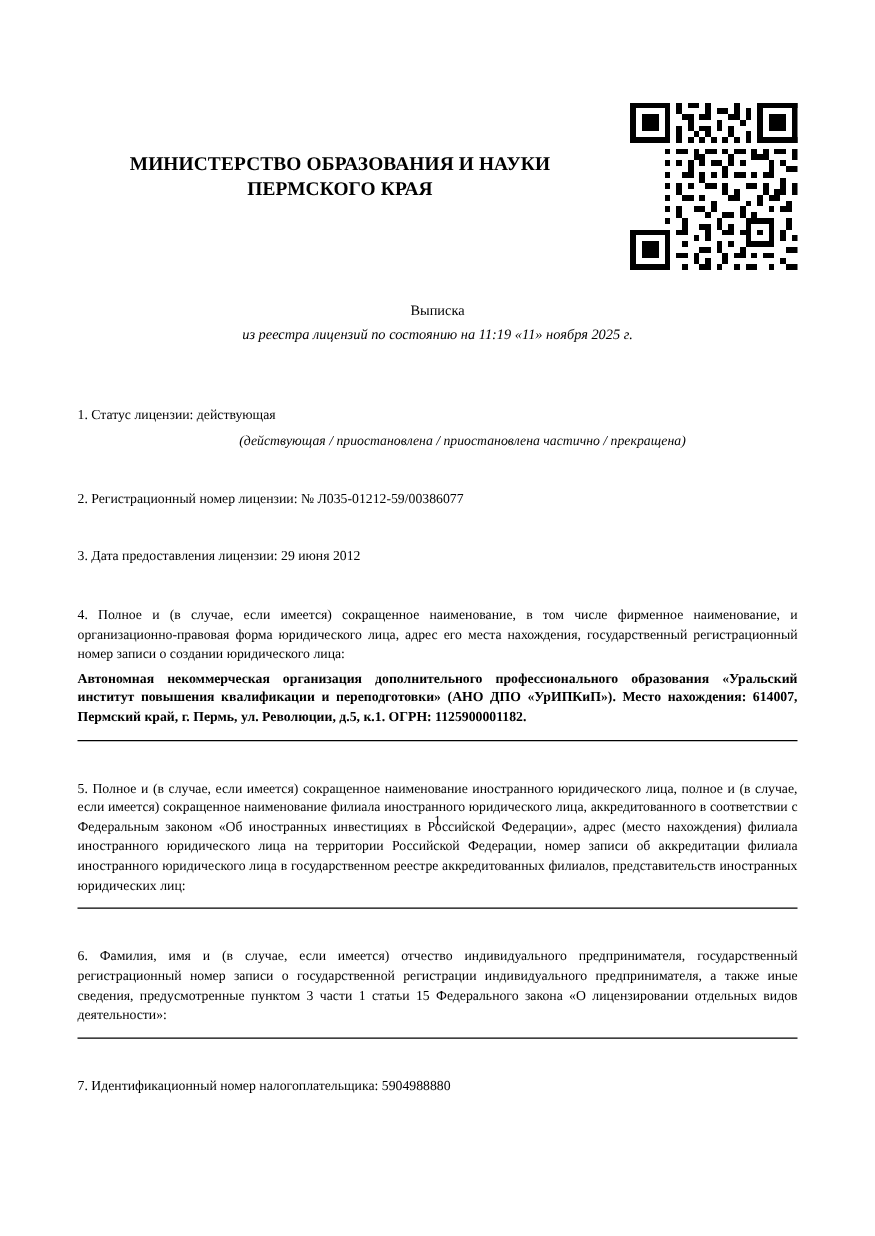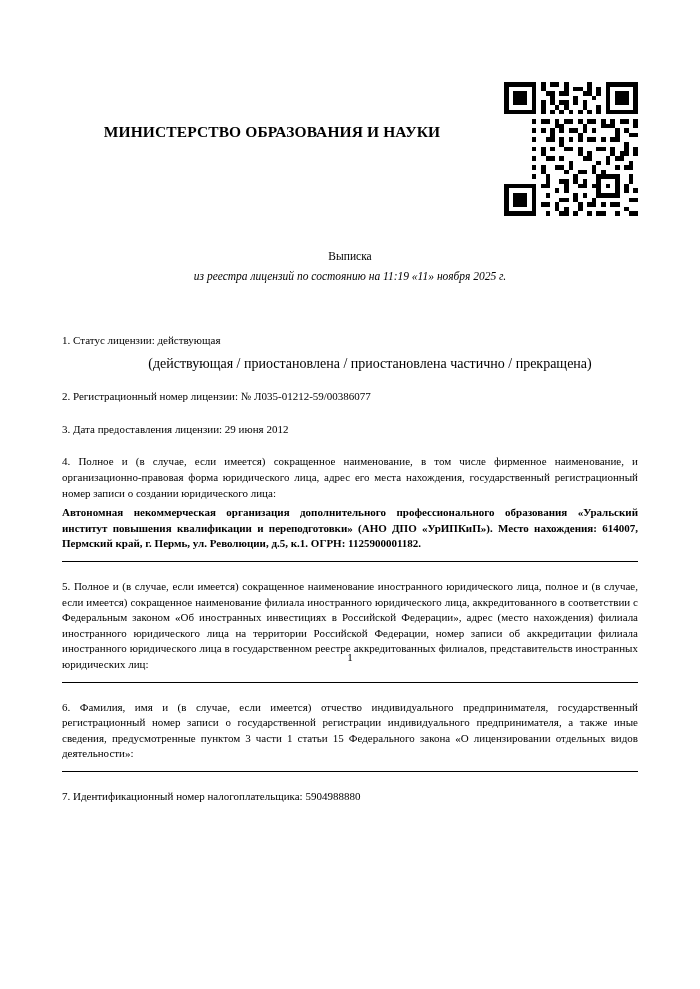--- a/index.html
+++ b/index.html
@@ -40,40 +40,41 @@
     font-weight: bold;
     line-height: 1.32;
     letter-spacing: 0.1px;
   }
   .organ-caption {
     margin-top: 9px;
     font-size: 9.5px;
     line-height: 1.2;
   }
   .extract-block {
-    margin-top: 106px;
+    margin-top: 78px;
     text-align: center;
     font-size: 11.5px;
     line-height: 1.5;
   }
   .extract-title { }
   .extract-sub { margin-top: 2px; font-style: italic; }
 
   .section {
-    margin-top: 17px;
+    margin-top: 31px;
     font-size: 11px;
     line-height: 1.42;
     text-align: justify;
   }
   .section.first { margin-top: 48px; }
   .note {
     text-align: center;
-    font-size: 14px;
+    font-size: 11px;
     margin-top: 6px;
     line-height: 1.25;
+    font-style: italic;
   }
   .note-left-pad { padding-left: 40px; text-align: center; }
   .rule {
     border: 0;
     border-top: 1px solid #000;
     margin: 9px 0 0 0;
   }
   .body-par { margin-top: 4px; font-weight: bold; }
   .page-number {
     position: absolute;
@@ -236,20 +237,21 @@
         <rect x="20" y="28" width="2" height="1"></rect>
           <rect x="24" y="28" width="1" height="1"></rect>
         <rect x="27" y="28" width="2" height="1"></rect>
       </g>
     </svg>
   </div>
 
   <div class="header-block">
     <div class="ministry-title">
       <div>МИНИСТЕРСТВО ОБРАЗОВАНИЯ И НАУКИ</div>
+      <div>ПЕРМСКОГО КРАЯ</div>
     </div>
   </div>
 
   <div class="extract-block">
     <div class="extract-title">Выписка</div>
     <div class="extract-sub">из реестра лицензий по состоянию на 11:19 «11» ноября 2025 г.</div>
   </div>
 
   <div class="section first">
     <div>1. Статус лицензии: действующая</div>

